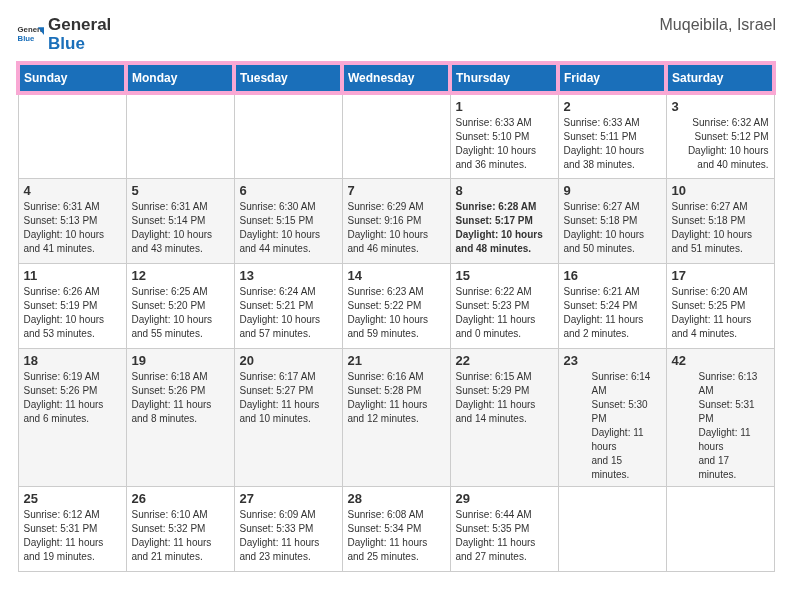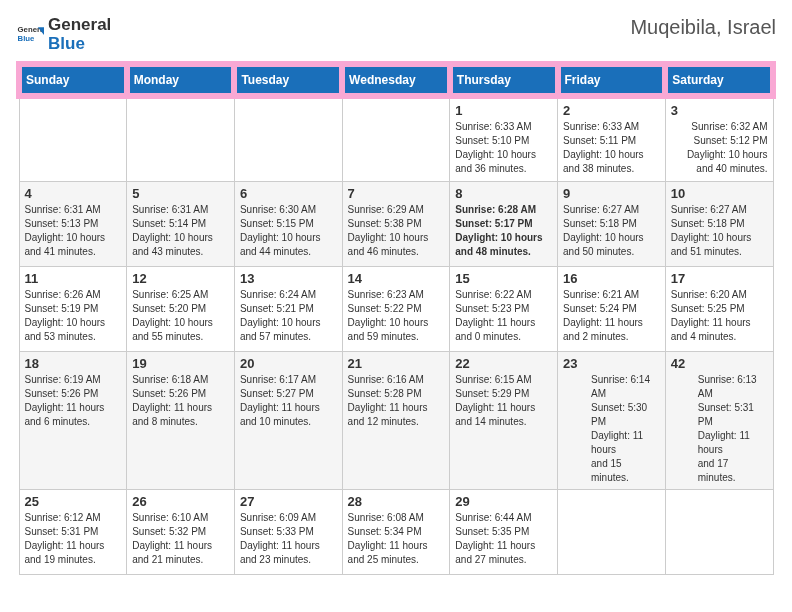--- a/index.html
+++ b/index.html
@@ -28,36 +28,36 @@
     }
     .title-block {
       text-align: right;
     }
     .month-title {
       font-size: 32px;
       font-weight: bold;
       color: #333;
     }
     .location {
-      font-size: 20px;
+      font-size: 16px;
       color: #555;
     }
     .calendar-table {
       width: 100%;
       border-collapse: collapse;
       font-size: 11px;
     }
     .calendar-table thead th {
       background: #1a6fba;
       color: #fff;
       padding: 6px 4px;
       text-align: left;
       font-size: 12px;
       font-weight: bold;
-      border: 6px solid #f9a8d4;
+      border: 4px solid #f9a8d4;
     }
     .calendar-table tbody td {
       border: 1px solid #ccc;
       vertical-align: top;
       padding: 4px 5px;
       width: calc(100% / 7);
       min-height: 80px;
       height: 85px;
     }
     .day-number {
@@ -162,21 +162,21 @@
         <td>
           <div class="day-number">6</div>
           <div class="day-info" style="white-space: pre-line;">Sunrise: 6:30 AM
 Sunset: 5:15 PM
 Daylight: 10 hours
 and 44 minutes.</div>
         </td>
         <td>
           <div class="day-number">7</div>
           <div class="day-info" style="white-space: pre-line;">Sunrise: 6:29 AM
-Sunset: 5:38 PM
+Sunset: 9:16 PM
 Daylight: 10 hours
 and 46 minutes.</div>
         </td>
         <td>
           <div class="day-number">8</div>
           <div class="day-info" style="white-space: pre-line; font-weight: bold;">Sunrise: 6:28 AM
 Sunset: 5:17 PM
 Daylight: 10 hours
 and 48 minutes.</div>
         </td>

